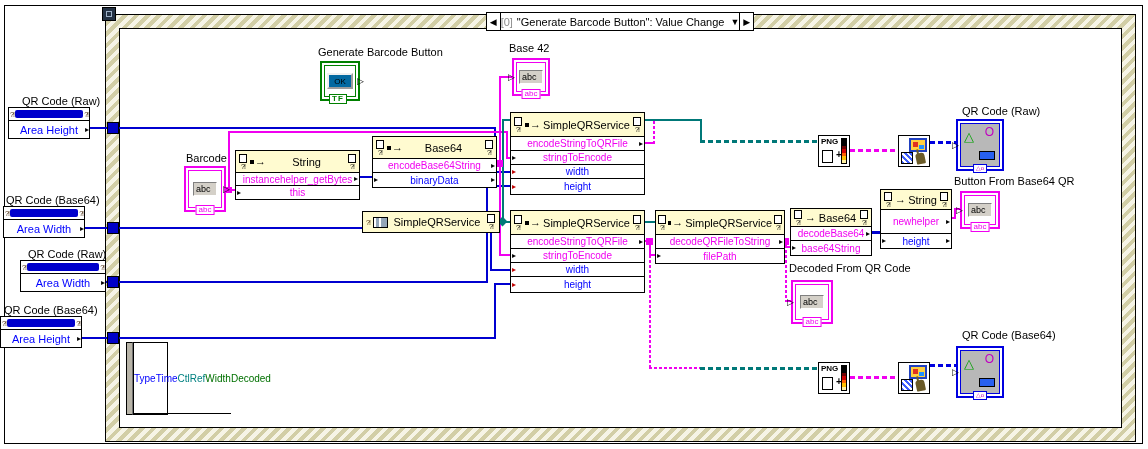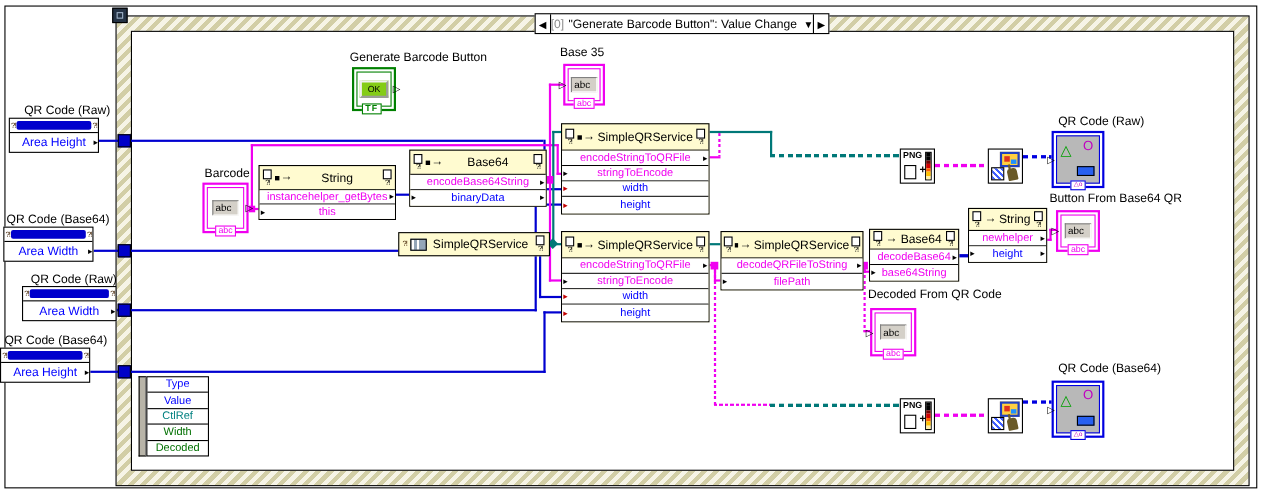--- a/index.html
+++ b/index.html
@@ -60,21 +60,21 @@
   .red{color:#c00000}
   .const{position:absolute;background:#fffbd0;border:1px solid #000;display:flex;align-items:center;
          gap:3px;padding:0 3px;font-size:11px;z-index:6}
   .cicon{width:15px;height:11px;background:#94a6b8;border:1px solid #000;
          background-image:linear-gradient(90deg,#fff 0 2px,transparent 2px 5px,#fff 5px 7px,transparent 7px)}
   
   .term{position:absolute;z-index:6;background:#fff}
   .bool{border:2px solid #008000;padding:2px}
   .bool .inner2{border:1px solid #008000;width:100%;height:100%;position:relative;background:#fff;
         display:flex;align-items:center;justify-content:center}
-  .okbtn{width:26px;height:16px;background:#84cc16;border:2px outset #f0f0f0;font-size:8px;
+  .okbtn{width:26px;height:16px;background:#0369a1;border:2px outset #f0f0f0;font-size:8px;
          display:flex;align-items:center;justify-content:center}
   .tftab{position:absolute;left:4px;bottom:-8px;background:#fff;border:1px solid #008000;color:#008000;
          font-size:8px;font-weight:bold;line-height:8px;padding:0 2px;letter-spacing:1px}
   .str{border:2px solid #f000f0;padding:2px}
   .str .inner2{border:1px solid #f000f0;width:100%;height:100%;position:relative;background:#fff;
         display:flex;align-items:center;justify-content:center}
   .abcfield{width:24px;height:14px;background:#d4d0c8;border-top:1px solid #808080;border-left:1px solid #808080;
         border-right:1px solid #fff;border-bottom:1px solid #fff;font-size:9px;display:flex;align-items:center;padding-left:2px}
   .abctab{position:absolute;left:50%;transform:translateX(-50%);bottom:-8px;background:#fff;border:1px solid #f000f0;
         color:#f000f0;font-size:8px;line-height:8px;padding:0 2px}
@@ -97,22 +97,22 @@
   .drawscr{position:absolute;right:2px;top:2px;width:18px;height:14px;border:2px solid #2040c0;background:#ffd040}
   .drawscr i{position:absolute;left:2px;top:2px;width:5px;height:5px;background:#e03020;display:block}
   .drawscr u{position:absolute;right:1px;bottom:1px;width:5px;height:4px;background:#2090ff;display:block}
   .drawchk{position:absolute;left:2px;bottom:2px;width:12px;height:12px;border:1px solid #000;
      background:repeating-linear-gradient(45deg,#4060ff 0 2px,#fff 2px 4px)}
   .drawhand{position:absolute;right:4px;bottom:2px;width:9px;height:11px;background:#6a5a28;border-radius:3px 3px 1px 1px;transform:rotate(-12deg)}
   .drawhand:after{content:"";position:absolute;left:2px;top:-4px;width:2px;height:6px;background:#6a5a28}
   
   .edbar{position:absolute;left:126px;top:342px;width:7px;height:73px;background:#b8b4a8;
      border:1px solid #000;border-right:1px solid #707070;z-index:6}
-  .ednode{position:absolute;left:133px;top:342px;width:57px;height:73px;border:1px solid #000;background:#fff;
-     display:flex;flex-direction:column;z-index:6}
+  .ednode{position:absolute;left:133px;top:342px;width:35px;height:73px;border:1px solid #000;background:#fff;
+     display:flex;flex-direction:row;z-index:6}
   .edr{flex:1;display:flex;align-items:center;justify-content:center;font-size:10px;border-bottom:1px solid #000}
   .edr:last-child{border-bottom:none}
   .c-blue{color:#0000ff}.c-teal{color:#008080}.c-green{color:#007000}
 </style>
 </head>
 <body>
 
 <div class="canvas">
   <div class="win-border"></div>
 
@@ -250,21 +250,21 @@
         <span class="aout">▸</span>
       </div>
   </div>
 
   <div class="edbar"></div>
   <div class="ednode">
     <div class="edr">
         <span class="c-blue">Type</span>
       </div>
     <div class="edr">
-        <span class="c-blue">Value</span>
+        <span class="c-blue">Time</span>
       </div>
     <div class="edr">
         <span class="c-teal">CtlRef</span>
       </div>
     <div class="edr">
         <span class="c-green">Width</span>
       </div>
     <div class="edr">
         <span class="c-green">Decoded</span>
       </div>
@@ -281,21 +281,21 @@
 
   <div class="lbl" style="left:186px;top:152px">Barcode</div>
   <div class="term str" style="left:184px;top:166px;width:42px;height:46px">
     <div class="inner2">
       <span class="abcfield">abc</span>
       <span class="abctab">abc</span>
       <span class="arr-r">▷</span>
     </div>
   </div>
 
-  <div class="lbl" style="left:509px;top:42px">Base 35</div>
+  <div class="lbl" style="left:509px;top:42px">Base 42</div>
   <div class="term str" style="left:512px;top:58px;width:38px;height:38px">
     <div class="inner2">
       <span class="abcfield">abc</span>
       <span class="abctab">abc</span>
       <span class="arr-l">▷</span>
     </div>
   </div>
 
   <div class="lbl" style="left:954px;top:175px">Button From Base64 QR</div>
   <div class="term str" style="left:960px;top:191px;width:40px;height:38px">
@@ -513,21 +513,21 @@
           <span class="pg"></span>
           <span class="pq">?!</span>
         </span>
       <span class="harr">→</span>
       <span class="hname">String</span>
       <span class="pgicon">
           <span class="pg"></span>
           <span class="pq">?!</span>
         </span>
     </div>
-    <div class="irow" style="height:14px">
+    <div class="irow" style="height:24px">
         <span class="mag">newhelper</span>
         <span class="aout">▸</span>
       </div>
     <div class="irow" style="height:14px">
         <span class="ain">▸</span>
         <span class="blu">height</span>
         <span class="aout">▸</span>
       </div>
   </div>
 

